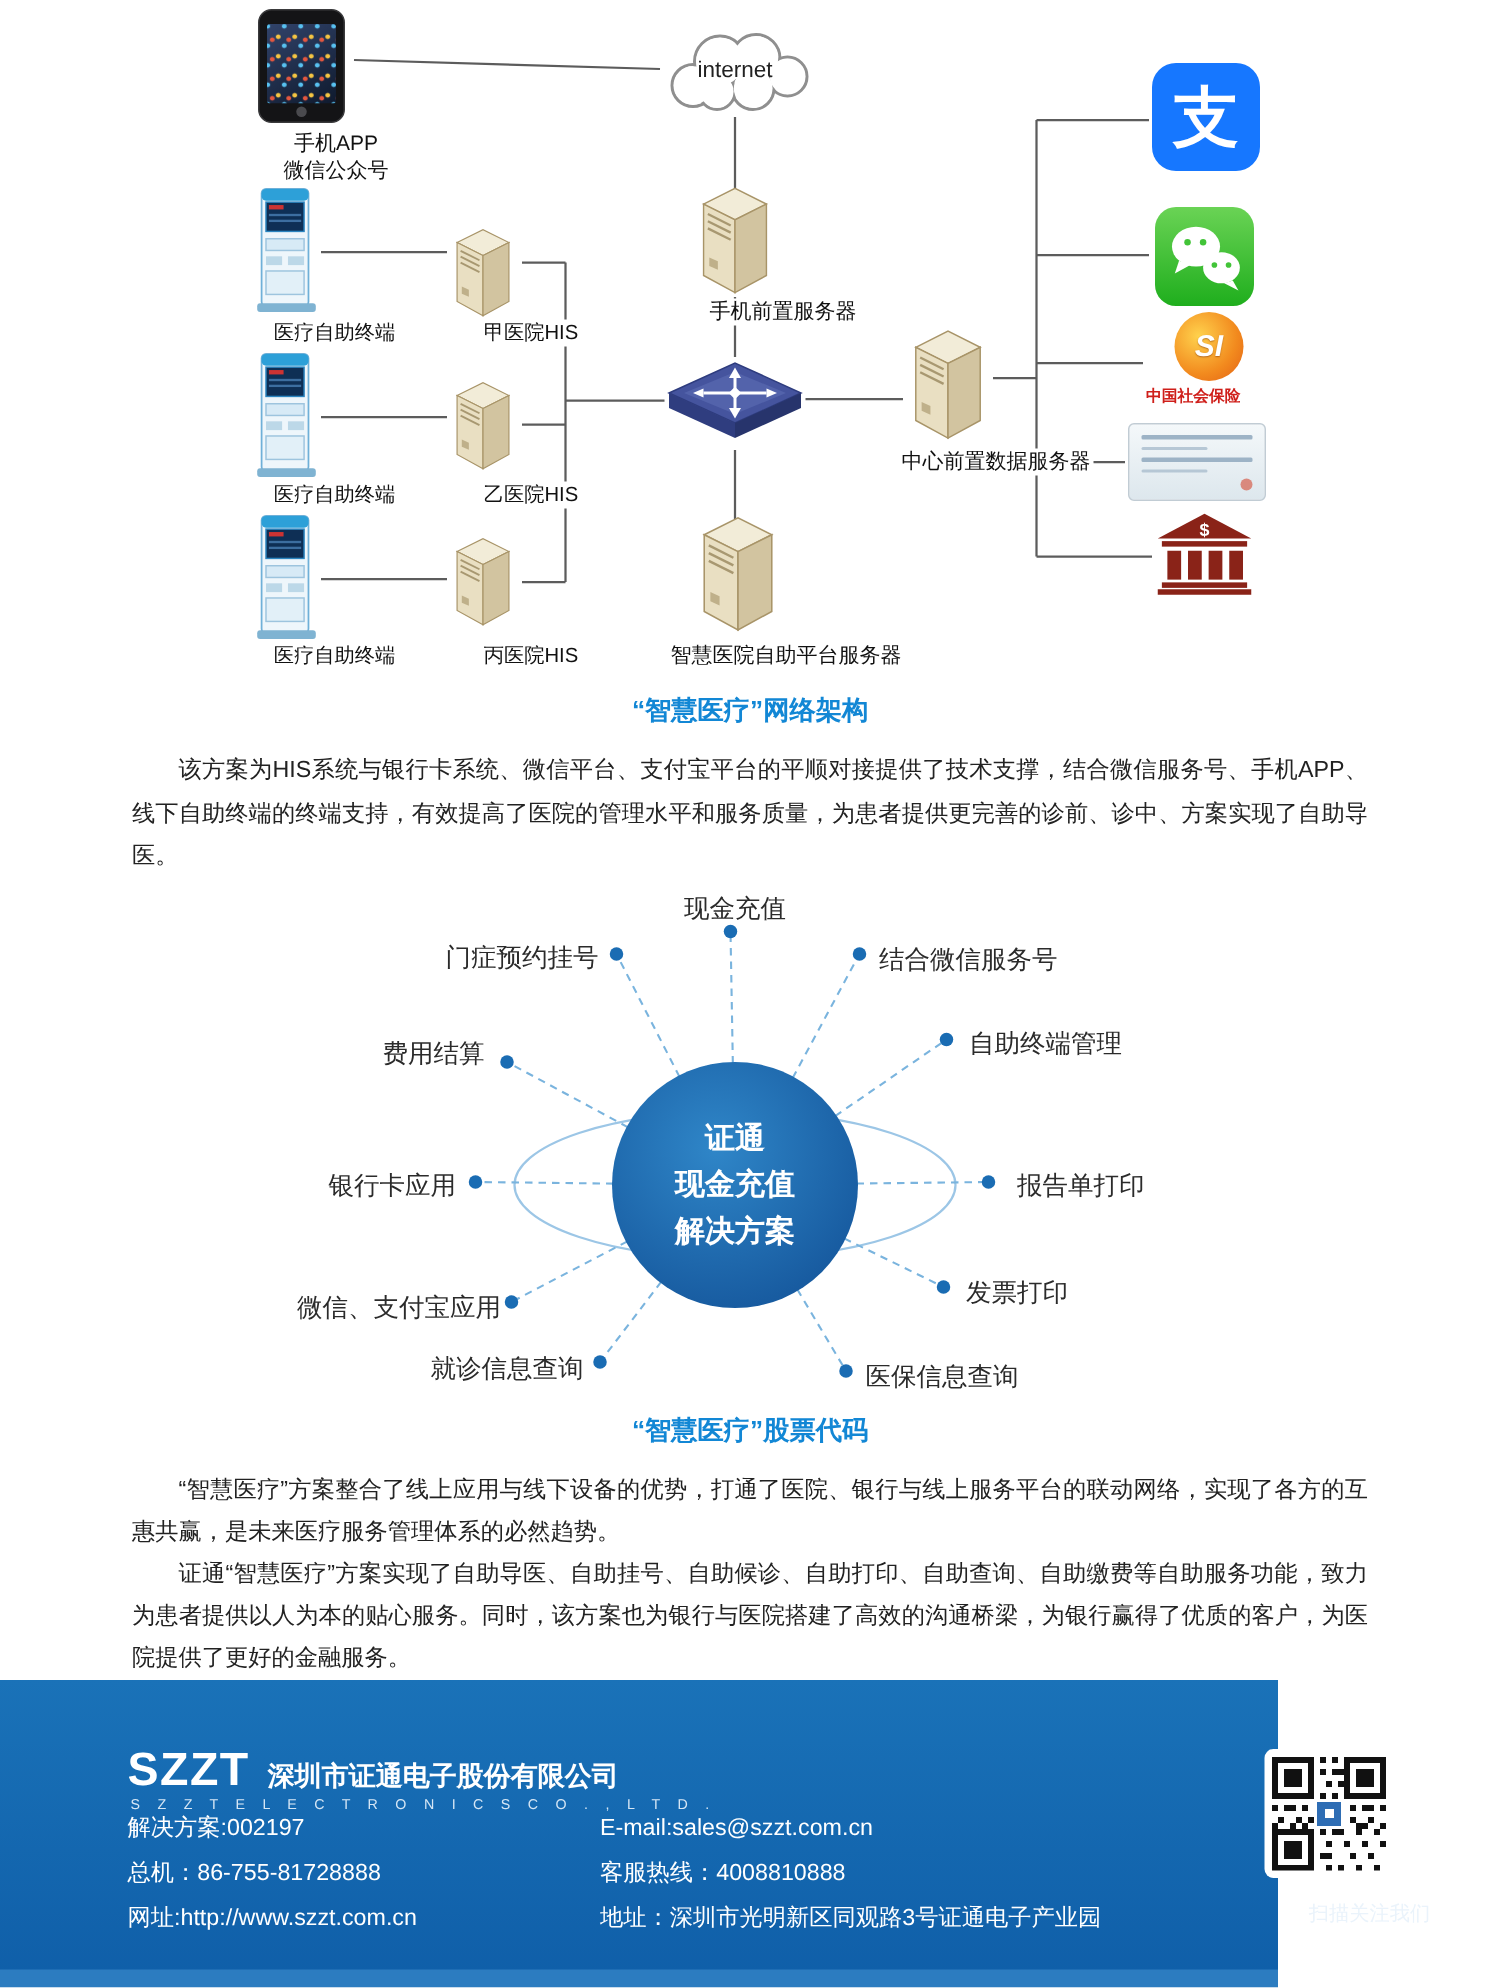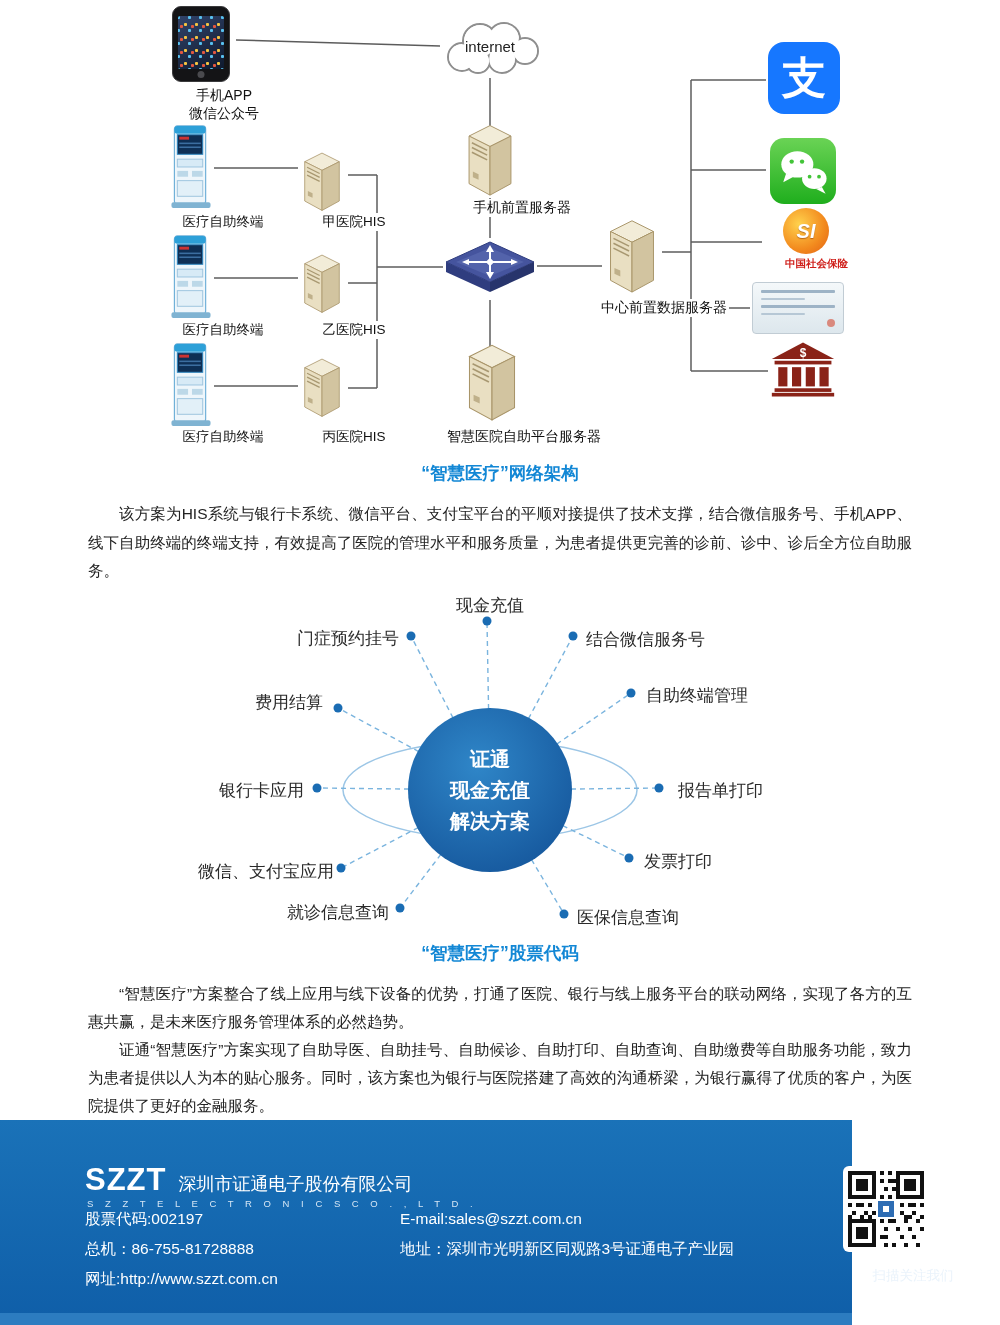--- a/index.html
+++ b/index.html
@@ -32,21 +32,21 @@
   .cloud svg { width:100%; height:100%; }
   .cloud-text { position:absolute; left:0; right:0; top:24px; text-align:center;
                 font-size:15px; color:#222; }
 
   .icon-alipay { position:absolute; z-index:2; left:768px; top:42px; width:72px; height:72px;
                  border-radius:16px; background:#1677ff; display:flex; align-items:center;
                  justify-content:center; color:#fff; font-size:44px; font-weight:bold; }
   .icon-wechat { position:absolute; z-index:2; left:770px; top:138px; width:66px; height:66px;
                  border-radius:14px; background:linear-gradient(180deg,#6ad355,#1fae1d); }
   .icon-wechat svg { width:100%; height:100%; }
-  .icon-si { position:absolute; z-index:2; left:764px; top:208px; width:84px; text-align:right; }
+  .icon-si { position:absolute; z-index:2; left:764px; top:208px; width:84px; text-align:left; }
   .si-circle { display:flex; align-items:center; justify-content:center; width:46px; height:46px;
                margin:0 auto; border-radius:50%;
                background:radial-gradient(circle at 35% 35%,#ffd24d,#f28a1e 60%,#e25f14);
                color:#fff; font-weight:bold; font-style:italic; font-size:20px;
                text-shadow:0 1px 1px rgba(120,40,0,.5); }
   .si-label { margin-top:3px; font-size:10.5px; font-weight:bold; color:#cf1f1a; }
   .icon-card { position:absolute; z-index:2; left:752px; top:282px; width:92px; height:52px;
                background:linear-gradient(180deg,#f4f8fa,#dde7ed); border:1px solid #c1ccd4;
                border-radius:4px; padding:7px 8px; }
   .card-line { height:2.5px; background:#9db3c6; margin-bottom:5px; border-radius:1px; }
@@ -73,21 +73,21 @@
                color:#fff; font-size:20px; font-weight:bold; line-height:1.55; text-align:center; }
   .fn-label { position:absolute; z-index:3; font-size:17px; color:#2b2b2b; white-space:nowrap; }
   .fn-caption { position:absolute; z-index:3; left:500px; top:941px; transform:translateX(-50%);
                 font-size:17.5px; font-weight:bold; color:#1287d5; white-space:nowrap; }
 
   
   .footer { position:absolute; left:0; top:1120px; width:852px; height:205px;
             background:linear-gradient(180deg,#1a72b8,#0f5ea8); color:#fff; }
   .f-logo-row { position:absolute; left:85px; top:42px; display:flex; align-items:baseline; }
   .f-szzt { font-size:31px; font-weight:900; letter-spacing:1px; }
-  .f-company { font-size:18px; font-weight:normal; margin-left:12px; }
+  .f-company { font-size:18px; font-weight:bold; margin-left:12px; }
   .f-company-en { position:absolute; left:87px; top:78px; font-size:9.5px; letter-spacing:4.5px;
                   color:#d5e6f5; }
   .f-col { position:absolute; top:84px; font-size:15.5px; line-height:30px; }
   .f-col1 { left:85px; }
   .f-col2 { left:400px; }
   .qr { position:absolute; left:843px; top:46px; width:86px; height:86px; background:#fff;
         border-radius:6px; padding:5px; }
   .qr svg { width:100%; height:100%; }
   .qr-caption { position:absolute; left:886px; top:147px; transform:translateX(-50%);
                 font-size:13.5px; color:#eaf3fb; white-space:nowrap;margin-left:27px; }
@@ -289,21 +289,21 @@
         <rect x="54" y="29" width="10" height="21"></rect>
       <rect x="5" y="52" width="62" height="4"></rect>
         <rect x="2" y="57" width="68" height="4"></rect>
     </g>
     <text x="36" y="18" font-size="13" fill="#fff" text-anchor="middle" font-weight="bold">$</text>
   </svg>
 
   <div class="net-caption">“智慧医疗”网络架构</div>
 
   <div class="para intro">
-    <p>该方案为HIS系统与银行卡系统、微信平台、支付宝平台的平顺对接提供了技术支撑，结合微信服务号、手机APP、线下自助终端的终端支持，有效提高了医院的管理水平和服务质量，为患者提供更完善的诊前、诊中、诊后全方位自助服务。</p>
+    <p>该方案为HIS系统与银行卡系统、微信平台、支付宝平台的平顺对接提供了技术支撑，结合微信服务号、手机APP、线下自助终端的终端支持，有效提高了医院的管理水平和服务质量，为患者提供更完善的诊前、诊中、方案实现了自助导医。</p>
   </div>
 
   <svg class="fn-svg" width="1000" height="390">
     <ellipse cx="490" cy="202" rx="147" ry="49" fill="none" stroke="#9cc6e6" stroke-width="1.5"></ellipse>
     <g stroke="#7ab4de" stroke-width="1.4" stroke-dasharray="5 4">
       <line x1="490" y1="202" x2="487" y2="33"></line>
       <line x1="490" y1="202" x2="411" y2="48"></line>
       <line x1="490" y1="202" x2="573" y2="48"></line>
       <line x1="490" y1="202" x2="338" y2="120"></line>
       <line x1="490" y1="202" x2="631" y2="105"></line>
@@ -355,26 +355,27 @@
   </div>
 
   <div class="footer">
     <div class="f-logo-row">
       <span class="f-szzt">SZZT</span>
       <span class="f-company">深圳市证通电子股份有限公司</span>
     </div>
     <div class="f-company-en">S Z Z T   E L E C T R O N I C S   C O . ,   L T D .</div>
 
     <div class="f-col f-col1">
-      <div>股票代码:002197</div>
+      <div>解决方案:002197</div>
       <div>总机：86-755-81728888</div>
       <div>网址:http://www.szzt.com.cn</div>
     </div>
     <div class="f-col f-col2">
       <div>E-mail:sales@szzt.com.cn</div>
+      <div>客服热线：4008810888</div>
       <div>地址：深圳市光明新区同观路3号证通电子产业园</div>
     </div>
 
     <div class="qr">
       <svg viewBox="0 0 38 38" shape-rendering="crispEdges">
         <rect x="0" y="0" width="38" height="38" fill="#fff"></rect>
         <g fill="#111">
           <rect x="0" y="0" width="14" height="14"></rect>
             <rect x="24" y="0" width="14" height="14"></rect>
           <rect x="0" y="24" width="14" height="14"></rect>

